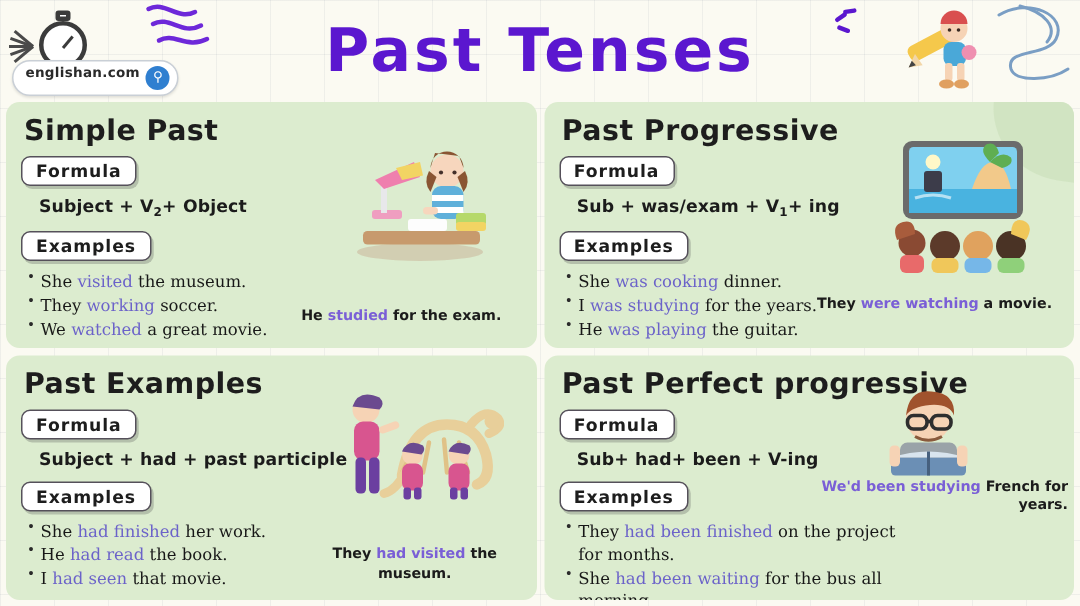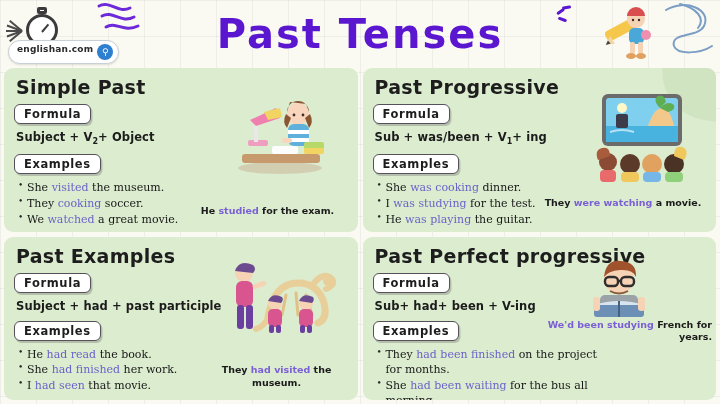--- a/index.html
+++ b/index.html
@@ -111,21 +111,21 @@
     background:#ffffff;
     border:1.6px solid #55505a;
     border-radius:6px;
     padding:2px 9px;
     font-size:11.5px; font-weight:bold; color:#1d1d1d;
     letter-spacing:.6px;
     box-shadow:1.5px 2px 0 rgba(80,80,80,.28);
   }
   .formula {
     font-size:11.5px; font-weight:bold; color:#1b1b1b;
-    margin:6px 0 7px 2px; letter-spacing:.1px;
+    margin:6px 0 7px 12px; letter-spacing:.1px;
   }
   .formula sub { font-size:8px; }
   .examples {
     list-style:none; margin:6px 0 0 4px; padding:0;
   }
   .examples li {
     font-family:"DejaVu Serif", serif;
     font-size:11px; color:#171717;
     line-height:1.42;
     padding-left:9px; position:relative;
@@ -237,21 +237,21 @@
     <div class="panel-title">Simple Past</div>
 
     <span class="chip">Formula</span>
     <div class="formula">
       <span>Subject + V</span><sub>2</sub><span>+ Object</span>
     </div>
 
     <span class="chip">Examples</span>
     <ul class="examples">
       <li><span>She </span><span class="hl">visited</span><span> the museum.</span></li>
-      <li><span>They </span><span class="hl">cooking</span><span> soccer.</span></li>
+      <li><span>They </span><span class="hl">working</span><span> soccer.</span></li>
       <li><span>We </span><span class="hl">watched</span><span> a great movie.</span></li>
     </ul>
 
     <svg class="illus" viewBox="0 0 104 86">
       <ellipse cx="52" cy="78" rx="42" ry="6" fill="#cbb79a" opacity=".55"></ellipse>
       <rect x="14" y="64" width="78" height="9" rx="3" fill="#c79a6d"></rect>
       <rect x="20" y="50" width="20" height="6" rx="2" fill="#ef9ec0"></rect>
       <rect x="26" y="30" width="4" height="22" fill="#e8e8ea"></rect>
       <polygon points="22,30 48,18 52,28 28,36" fill="#ef7fae"></polygon>
       <polygon points="36,22 52,18 54,27 40,30" fill="#f2d463"></polygon>
@@ -274,27 +274,27 @@
       <span>He </span><span class="hl2">studied</span><span> for the exam.</span>
     </div>
   </div>
 
   <div class="panel p2">
     <div class="leaf"></div>
     <div class="panel-title">Past Progressive</div>
 
     <span class="chip">Formula</span>
     <div class="formula">
-      <span>Sub + was/been + V</span><sub>1</sub><span>+ ing</span>
+      <span>Sub + was/exam + V</span><sub>1</sub><span>+ ing</span>
     </div>
 
     <span class="chip">Examples</span>
     <ul class="examples">
       <li><span>She </span><span class="hl">was cooking</span><span> dinner.</span></li>
-      <li><span>I </span><span class="hl">was studying</span><span> for the test.</span></li>
+      <li><span>I </span><span class="hl">was studying</span><span> for the years.</span></li>
       <li><span>He </span><span class="hl">was playing</span><span> the guitar.</span></li>
     </ul>
 
     <svg class="illus" viewBox="0 0 112 92">
       <rect x="16" y="4" width="80" height="52" rx="6" fill="#6b6b6b"></rect>
       <rect x="20" y="8" width="72" height="44" rx="3" fill="#7fd0ef"></rect>
       <rect x="20" y="36" width="72" height="16" fill="#49b3e0"></rect>
       <circle cx="36" cy="18" r="5" fill="#fff8c8"></circle>
       <path d="M62 36 q6 -18 14 -18 q8 0 12 18 z" fill="#f2c98a"></path>
       <path d="M74 18 q-8 -8 -2 -12 q6 -2 8 6 z" fill="#5fae52"></path>
@@ -321,22 +321,22 @@
   <div class="panel p3">
     <div class="panel-title">Past Examples</div>
 
     <span class="chip">Formula</span>
     <div class="formula">
       <span>Subject + had + past participle</span>
     </div>
 
     <span class="chip">Examples</span>
     <ul class="examples">
+      <li><span>She </span><span class="hl">had finished</span><span> her work.</span></li>
       <li><span>He </span><span class="hl">had read</span><span> the book.</span></li>
-      <li><span>She </span><span class="hl">had finished</span><span> her work.</span></li>
       <li><span>I </span><span class="hl">had seen</span><span> that movie.</span></li>
     </ul>
 
     <svg class="illus" viewBox="0 0 118 80">
       <path d="M50 62 q6 -34 30 -34 q20 0 26 20 q4 16 -6 20" stroke="#e8cf9a" stroke-width="7" fill="none" stroke-linecap="round"></path>
       <path d="M96 28 q10 -12 18 -4 q4 6 -6 10" stroke="#e8cf9a" stroke-width="6" fill="none" stroke-linecap="round"></path>
       <circle cx="110" cy="26" r="5" fill="#e8cf9a"></circle>
       <path d="M58 44 l-8 16 M68 40 l-4 20 M78 38 l2 22 M88 40 l6 20" stroke="#e0c287" stroke-width="3" stroke-linecap="round"></path>
       <path d="M52 60 q-6 12 -14 14" stroke="#e8cf9a" stroke-width="6" fill="none" stroke-linecap="round"></path>
       <circle cx="26" cy="18" r="9" fill="#f6d3b5"></circle>

